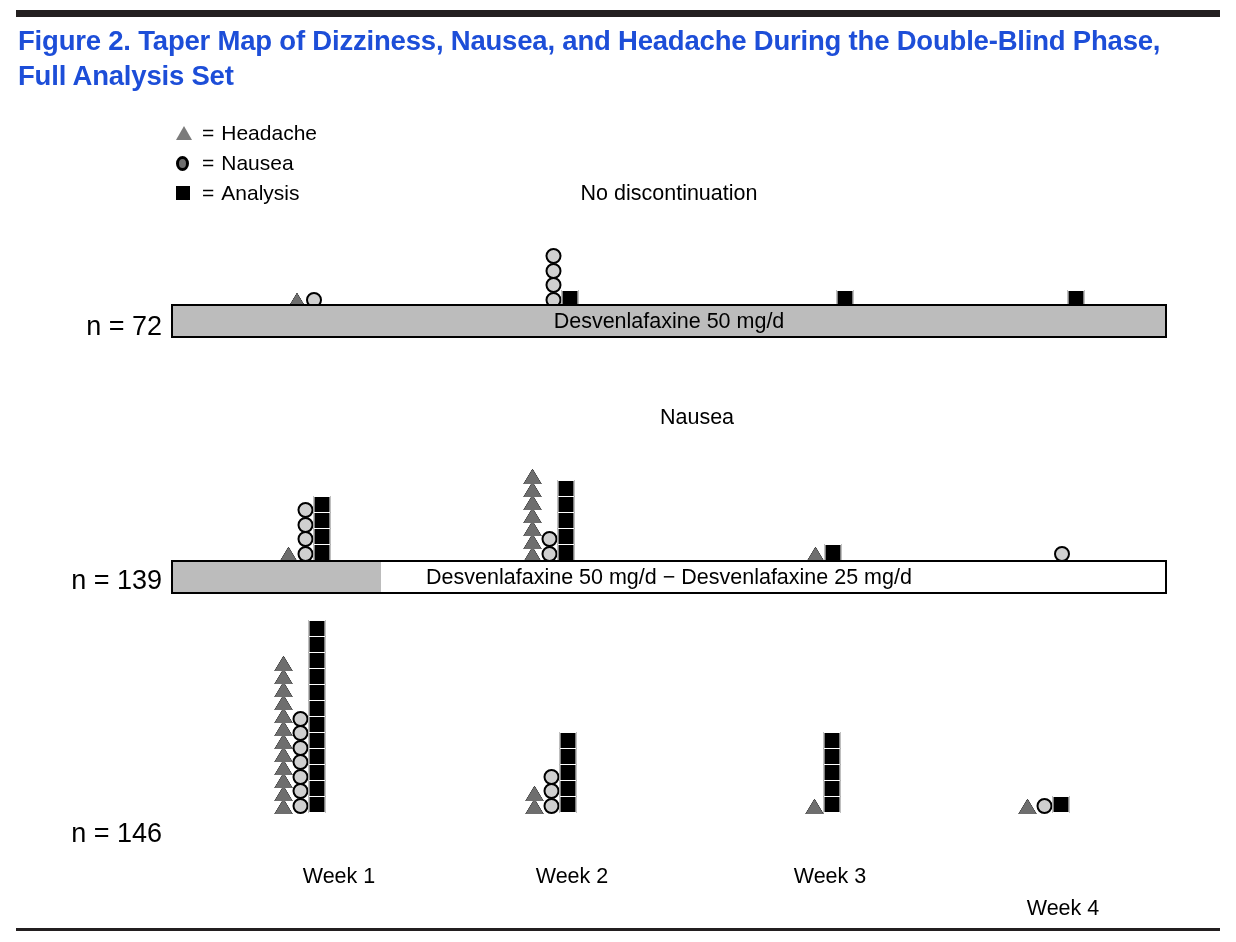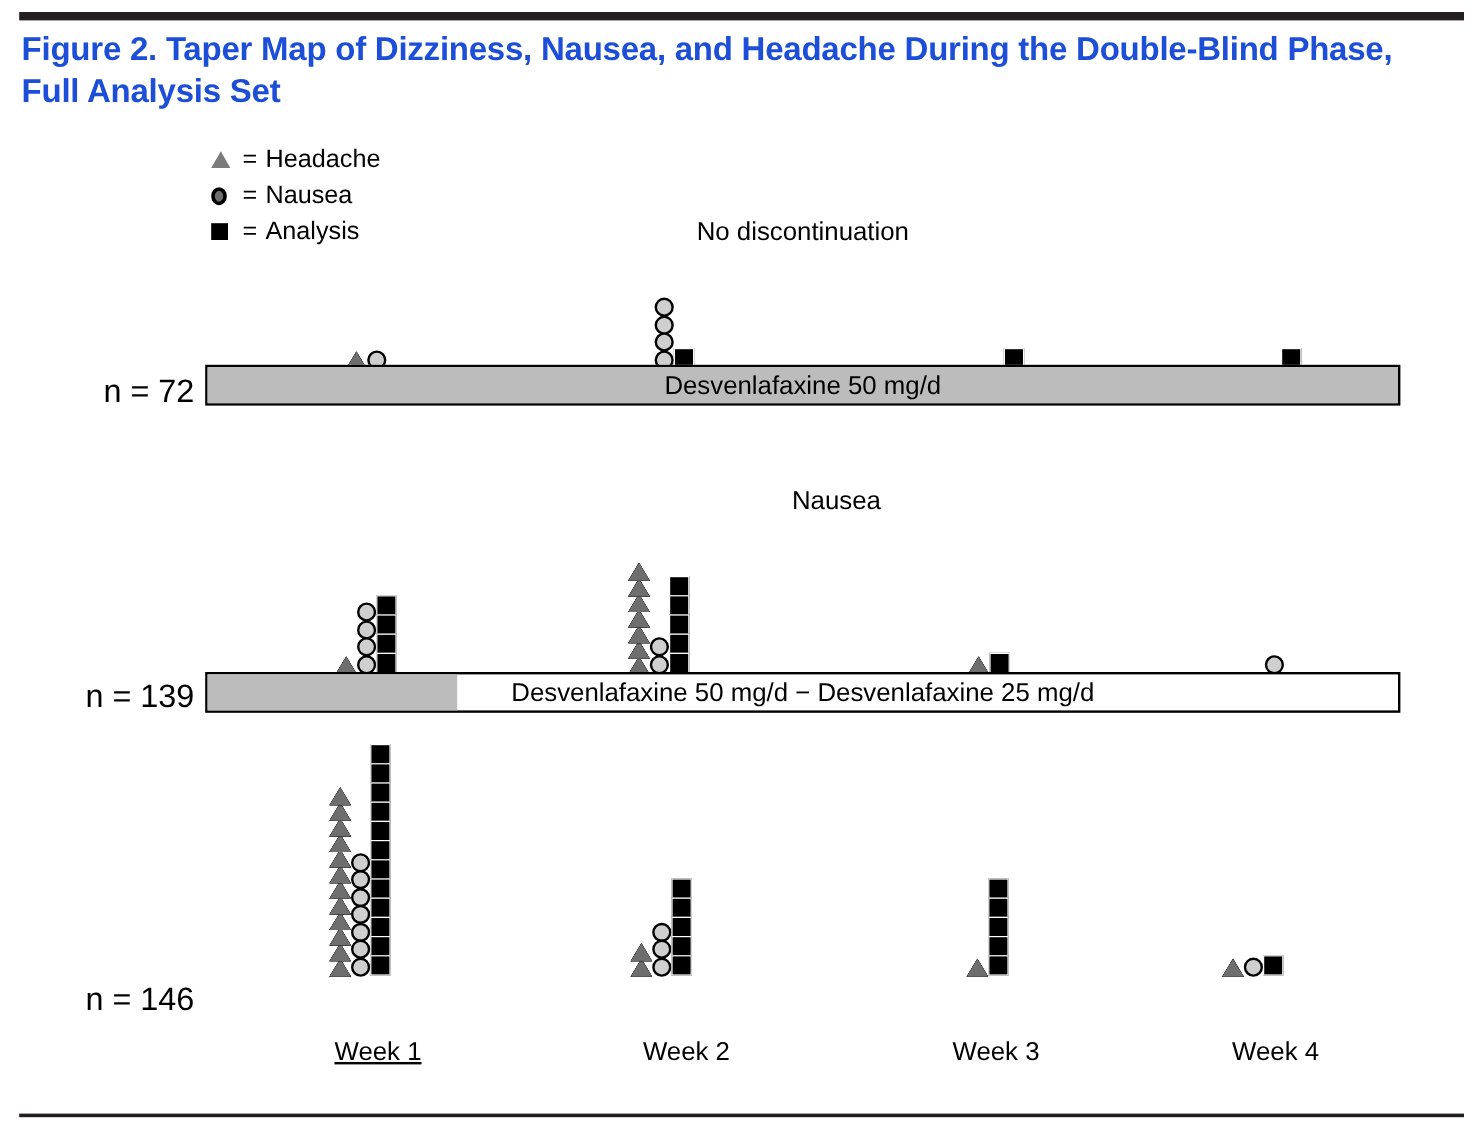--- a/index.html
+++ b/index.html
@@ -401,19 +401,19 @@
       <div class="stack" style="position: static;">
         <span class="m-cir"></span>
       </div>
       <div class="stack" style="position: static;">
         <span class="m-sq"></span>
       </div>
     </div>
 
   <div class="n-label" style="top:818px;">n = 146</div>
 
-  <div class="week-label" style="left:315px;text-decoration:underline;">Week 1</div>
+  <div class="week-label" style="left:339px;">Week 1</div>
   <div class="week-label" style="left:572px;">Week 2</div>
   <div class="week-label" style="left:830px;">Week 3</div>
-  <div class="week-label" style="left:1063px;">Week 4</div>
+  <div class="week-label" style="left:1063px;margin-top:32px;">Week 4</div>
 
   <div class="rule-bottom"></div>
 </div>
 
 </body></html>

